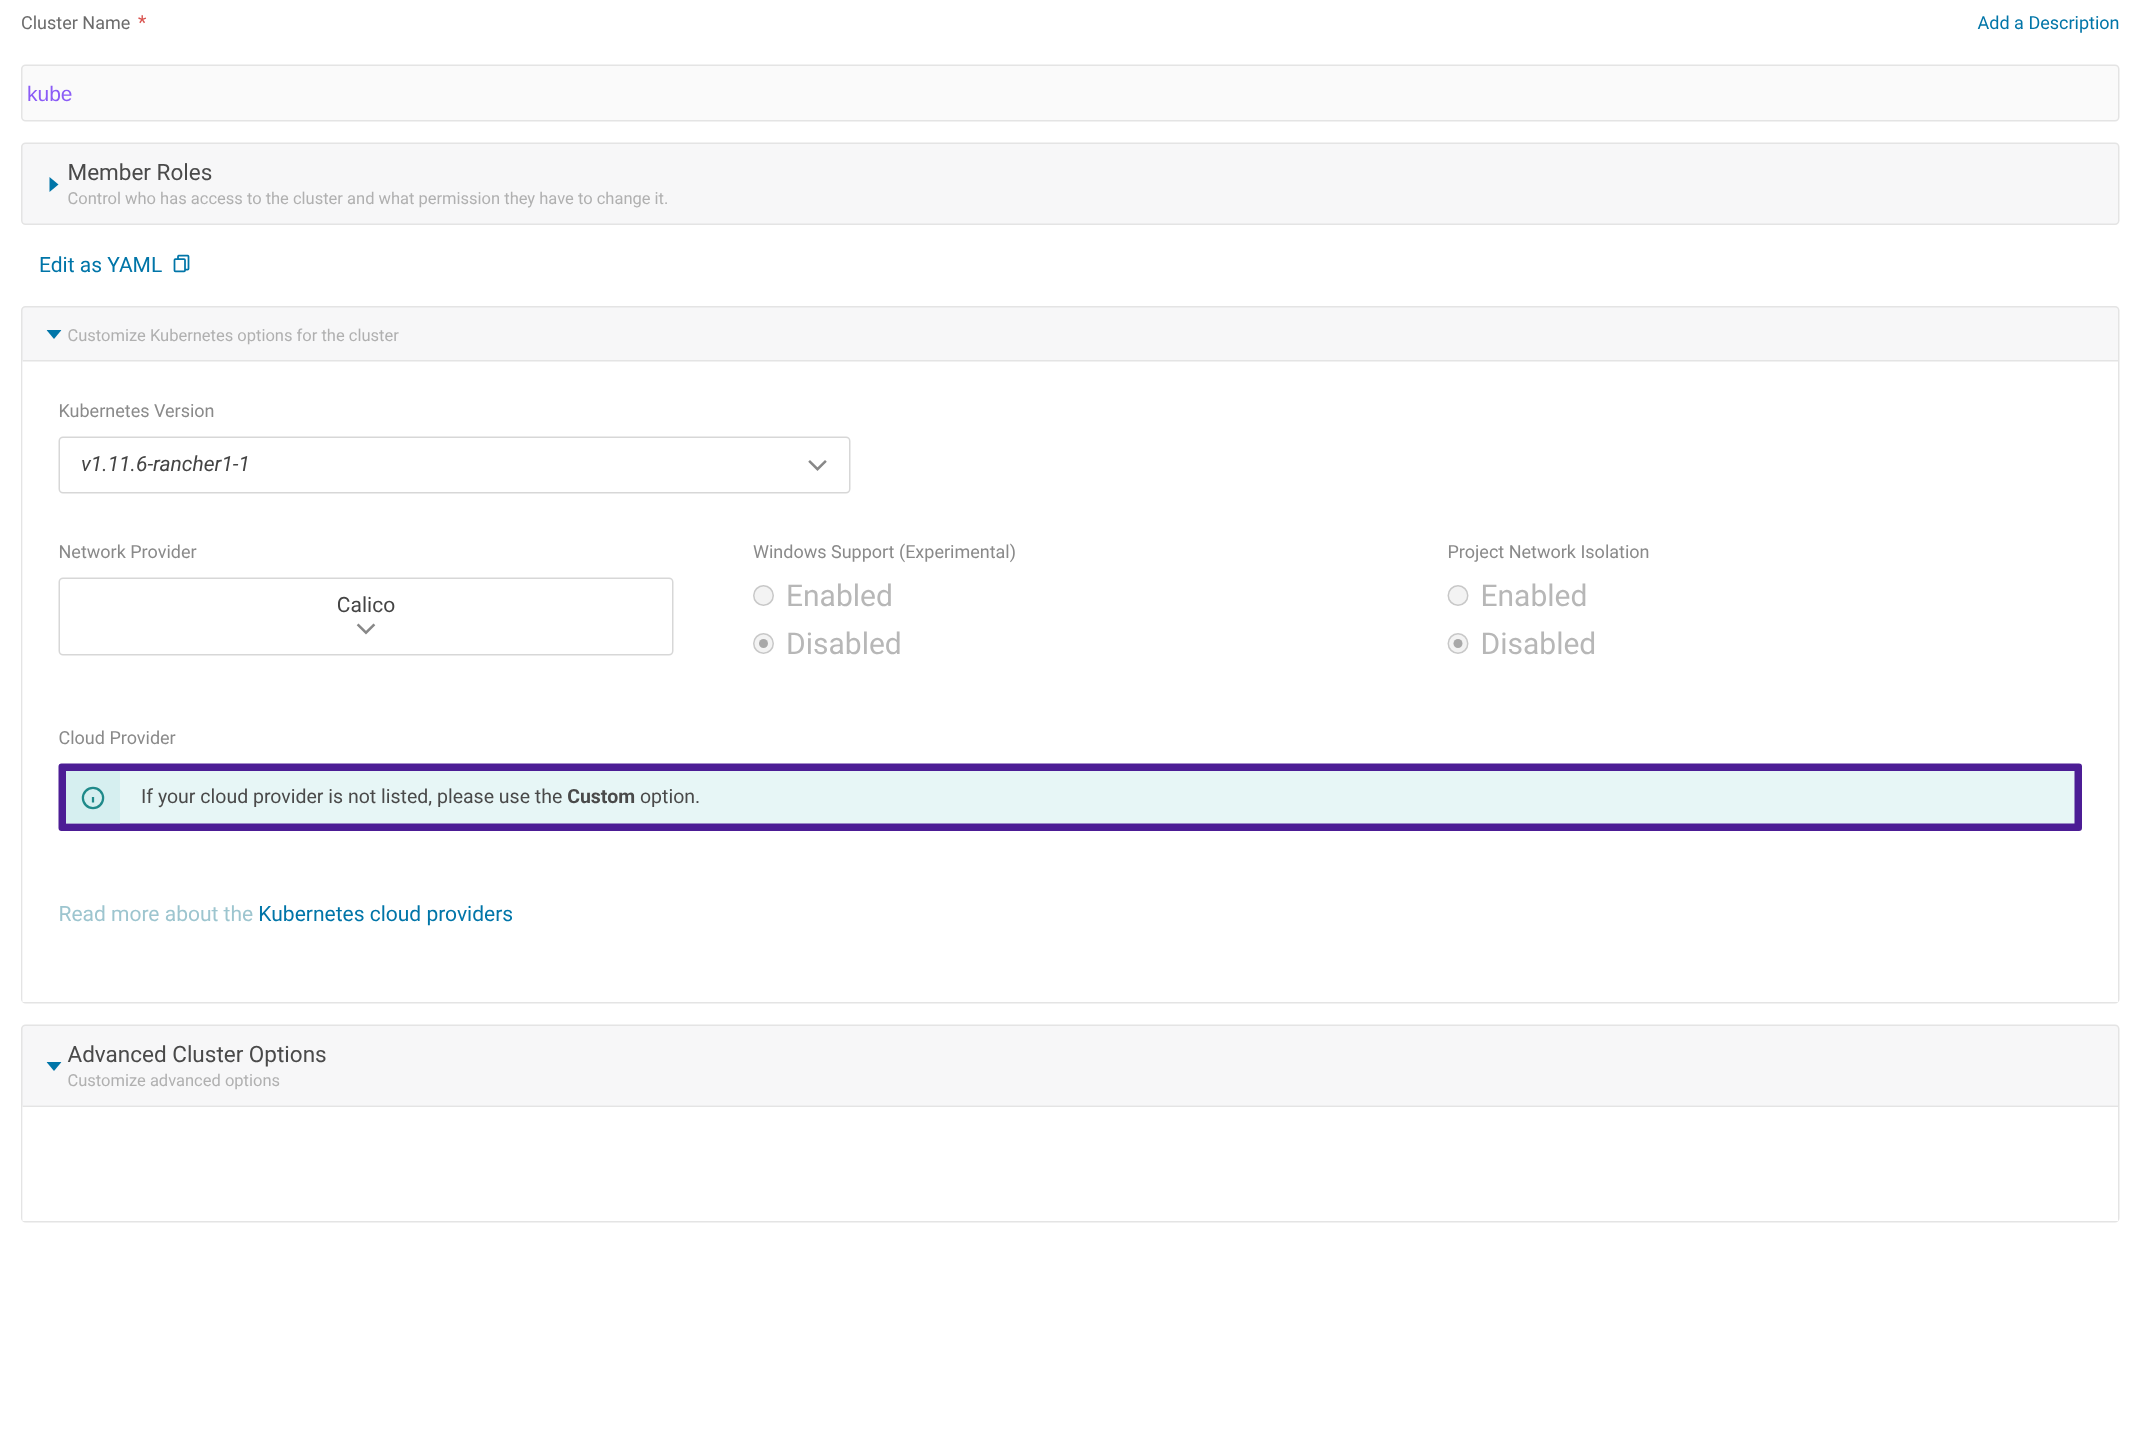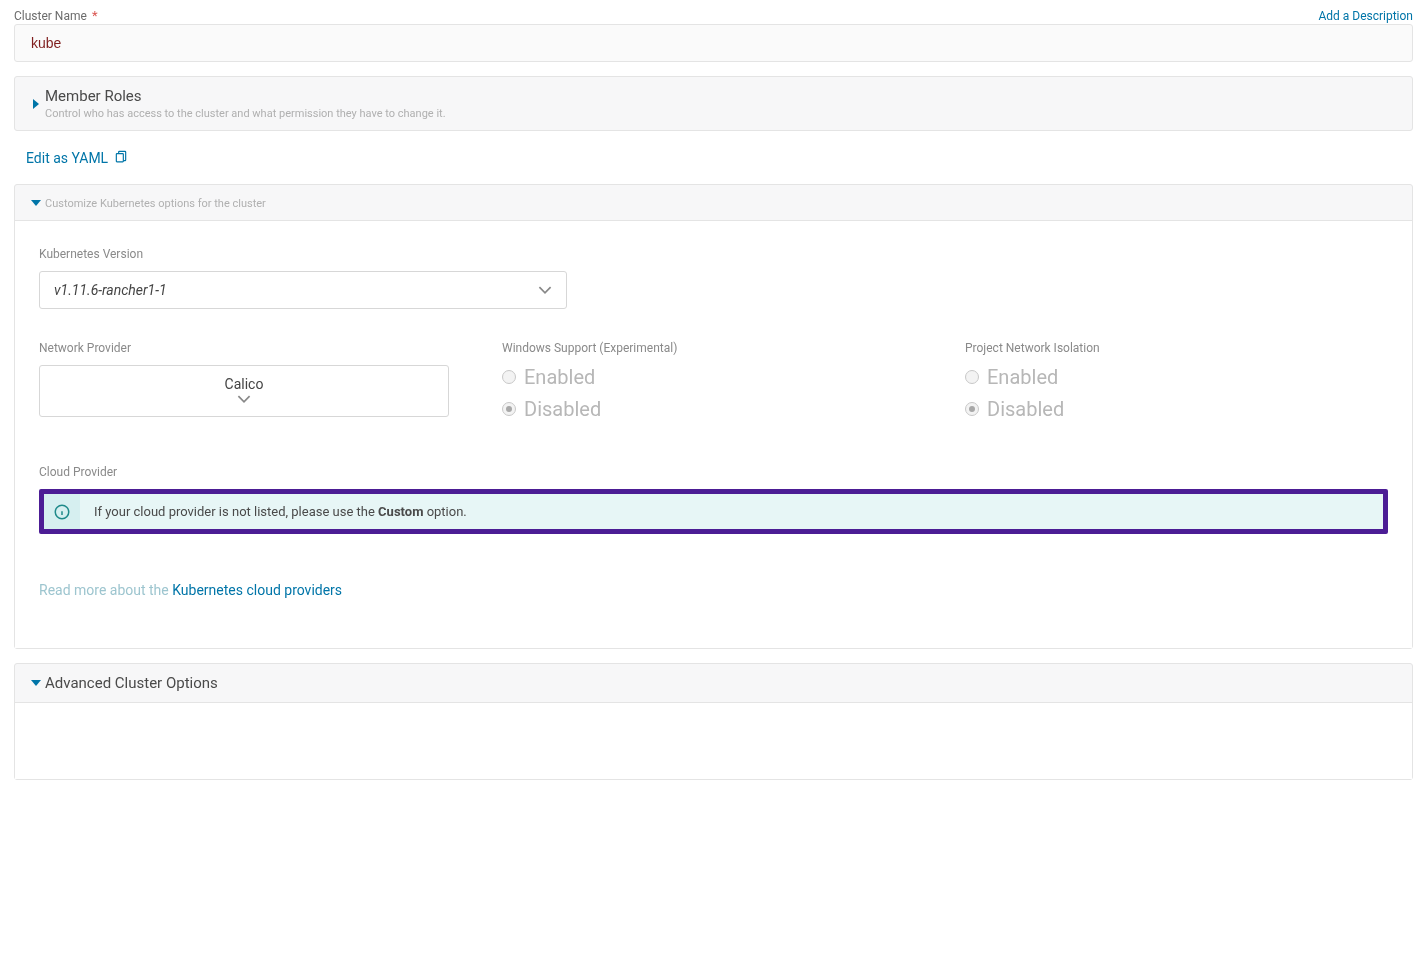--- a/index.html
+++ b/index.html
@@ -7,38 +7,38 @@
   font-family: "Segoe UI", -apple-system, BlinkMacSystemFont, Roboto, "Helvetica Neue", Arial, sans-serif;
   font-size: 13px;
   color: #454545;
   background: #fff;
   padding: 8px 14px 40px 14px;
 }
 .top-row {
   display: flex;
   justify-content: space-between;
   align-items: baseline;
-  margin-bottom: 1px;
+  margin-bottom: 20px;
   gap: 18px;
 }
 .field-label {
   font-size: 12px;
   color: #6c6c6c;
 }
 .req { color: #d9534f; margin-left: 2px; }
 .link {
   color: #0075a8;
   font-size: 12px;
   cursor: pointer;
 }
 .text-input {
   width: 100%;
-  padding: 10px 16px;
+  padding: 10px 3px;
   font-size: 14px;
-  color: #7f1d1d;
+  color: #8b5cf6;
   background: #fafafa;
   border: 1px solid #e4e4e4;
   border-radius: 3px;
   outline: none;
 }
 .panel {
   margin-top: 14px;
   border: 1px solid #e4e4e4;
   border-radius: 3px;
   background: #f7f7f8;
@@ -300,19 +300,20 @@
 
 <div class="panel">
   <div class="panel-header">
     <span class="arrow">
       <svg width="10" height="10" viewBox="0 0 10 10">
           <polygon points="0,2 10,2 5,8" fill="currentColor"></polygon>
         </svg>
     </span>
     <div class="titles">
       <div class="panel-title">Advanced Cluster Options</div>
+      <div class="panel-sub">Customize advanced options</div>
     </div>
   </div>
   <div class="panel-body" style="min-height:60px;"></div>
 </div>
 
 
 
 
 </body></html>

